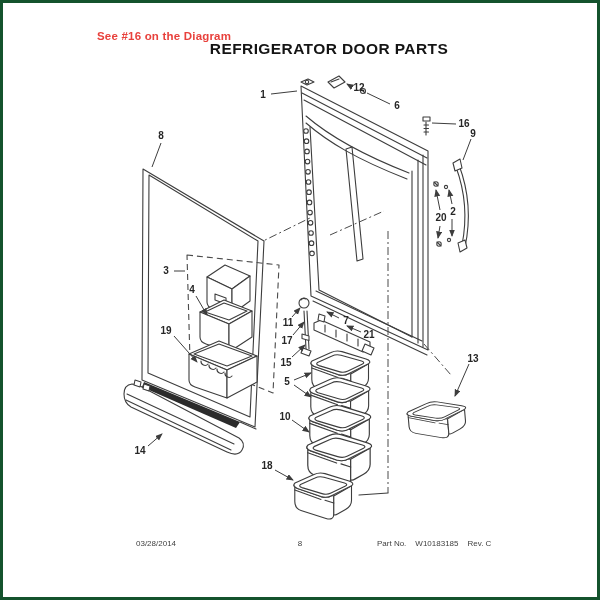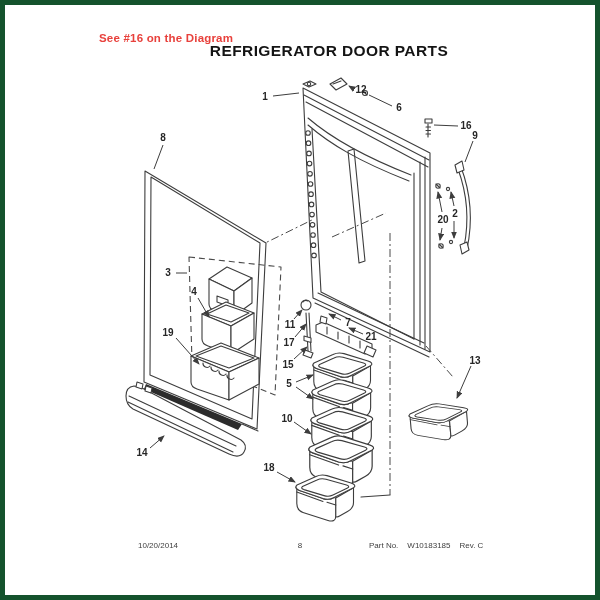--- a/index.html
+++ b/index.html
@@ -1,33 +1,33 @@
 <!DOCTYPE html>
 <html><head>
 <meta charset="utf-8">
 <style>
   html,body{margin:0;padding:0;background:#fff;}
   .page{
     position:relative;width:600px;height:600px;background:#fff;
-    border:5px solid #14532d;box-sizing:border-box;overflow:hidden;
+    border:3px solid #14532d;box-sizing:border-box;overflow:hidden;
     font-family:"Liberation Sans",sans-serif;
   }
   .note{
     position:absolute;left:94px;top:27px;
     font-size:11.5px;font-weight:bold;letter-spacing:.2px;
   }
   .title{
     position:absolute;left:0;top:37px;width:100%;text-align:center;
     font-size:15.5px;font-weight:bold;color:#141414;letter-spacing:.4px;margin-left:29px;
   }
   svg.diagram{position:absolute;left:0;top:0;}
   .f{position:absolute;top:536px;font-size:8px;color:#3f3f3f;}
   .f-date{left:133px;}
   .f-page{left:0;width:100%;text-align:center;}
-  .f-part{left:364px;}
+  .f-part{left:374px;}
   .f-part span{margin-right:9px;}
   .ln{stroke:#3d3d3d;stroke-width:1.1;fill:none;stroke-linejoin:round;stroke-linecap:round;}
   .lnw{stroke:#3d3d3d;stroke-width:1.1;fill:#ffffff;stroke-linejoin:round;stroke-linecap:round;}
   .dash{stroke:#4a4a4a;stroke-width:1;fill:none;stroke-dasharray:8 3 2 3;}
   .dashed{stroke:#4a4a4a;stroke-width:1.1;fill:none;stroke-dasharray:6 4;stroke-linejoin:round;}
   .leader{stroke:#3d3d3d;stroke-width:1;}
   .callout{font:bold 10px "Liberation Sans",sans-serif;fill:#262626;text-anchor:middle;}
   .blk{fill:#2b2b2b;stroke:none;}
 </style>
 </head>
@@ -225,18 +225,18 @@
         <text x="366" y="335.2" class="callout">21</text>
         <line x1="145" y1="443" x2="159" y2="431" class="leader" marker-end="url(#arw)"></line>
         <text x="137" y="451.2" class="callout">14</text>
         <line x1="272" y1="467" x2="290" y2="477" class="leader" marker-end="url(#arw)"></line>
         <text x="264" y="466.2" class="callout">18</text>
         <line x1="466" y1="361" x2="452" y2="393" class="leader" marker-end="url(#arw)"></line>
         <text x="470" y="359.2" class="callout">13</text>
       </g>
   </svg>
 
-  <div class="f f-date">10/20/2014</div>
+  <div class="f f-date">03/28/2014</div>
   <div class="f f-page">8</div>
   <div class="f f-part">
     <span>Part No.</span><span>W10183185</span><span>Rev. C</span>
   </div>
 </div>
 
 </body></html>

